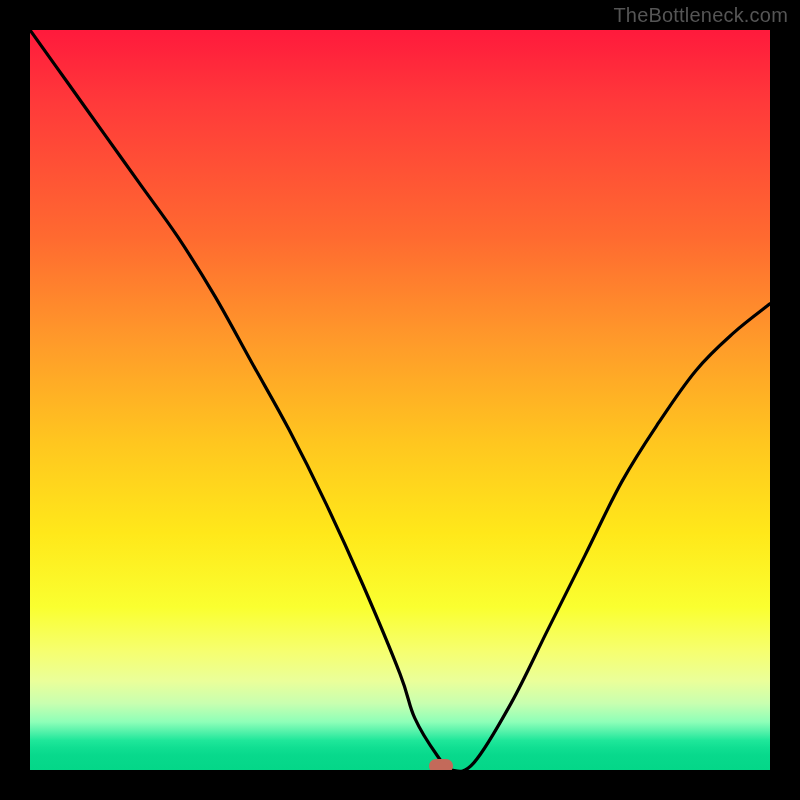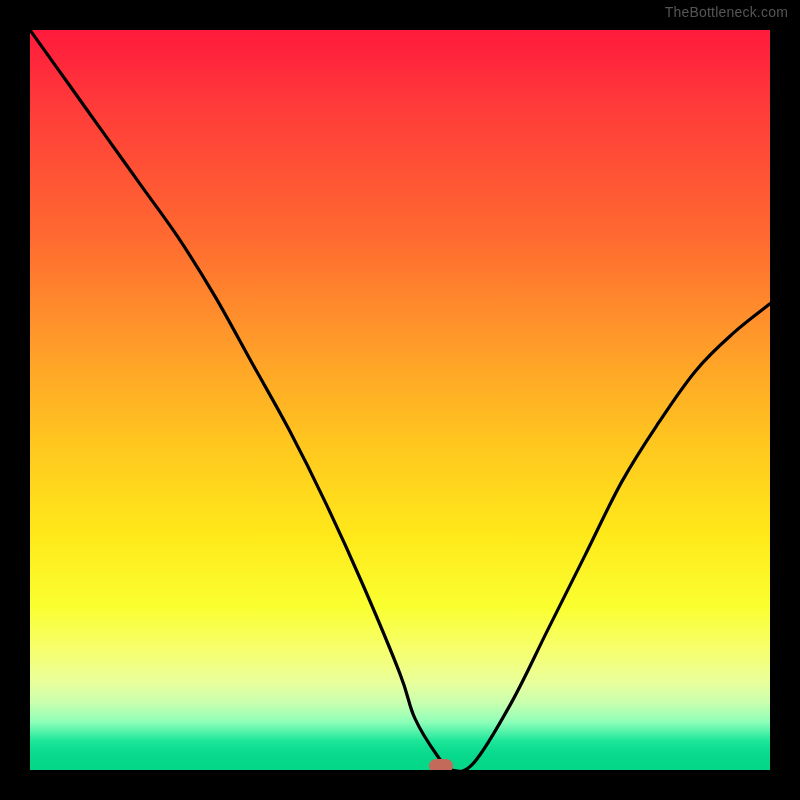--- a/index.html
+++ b/index.html
@@ -15,21 +15,21 @@
     position: relative;
     width: 800px;
     height: 800px;
     background: #000;
   }
   .attribution {
     position: absolute;
     top: 4px;
     right: 12px;
     color: #555;
-    font-size: 14px;
+    font-size: 20px;
     letter-spacing: 0.2px;
   }
   .plot {
     position: absolute;
     left: 30px;
     top: 30px;
     width: 740px;
     height: 740px;
     overflow: hidden;
   }

